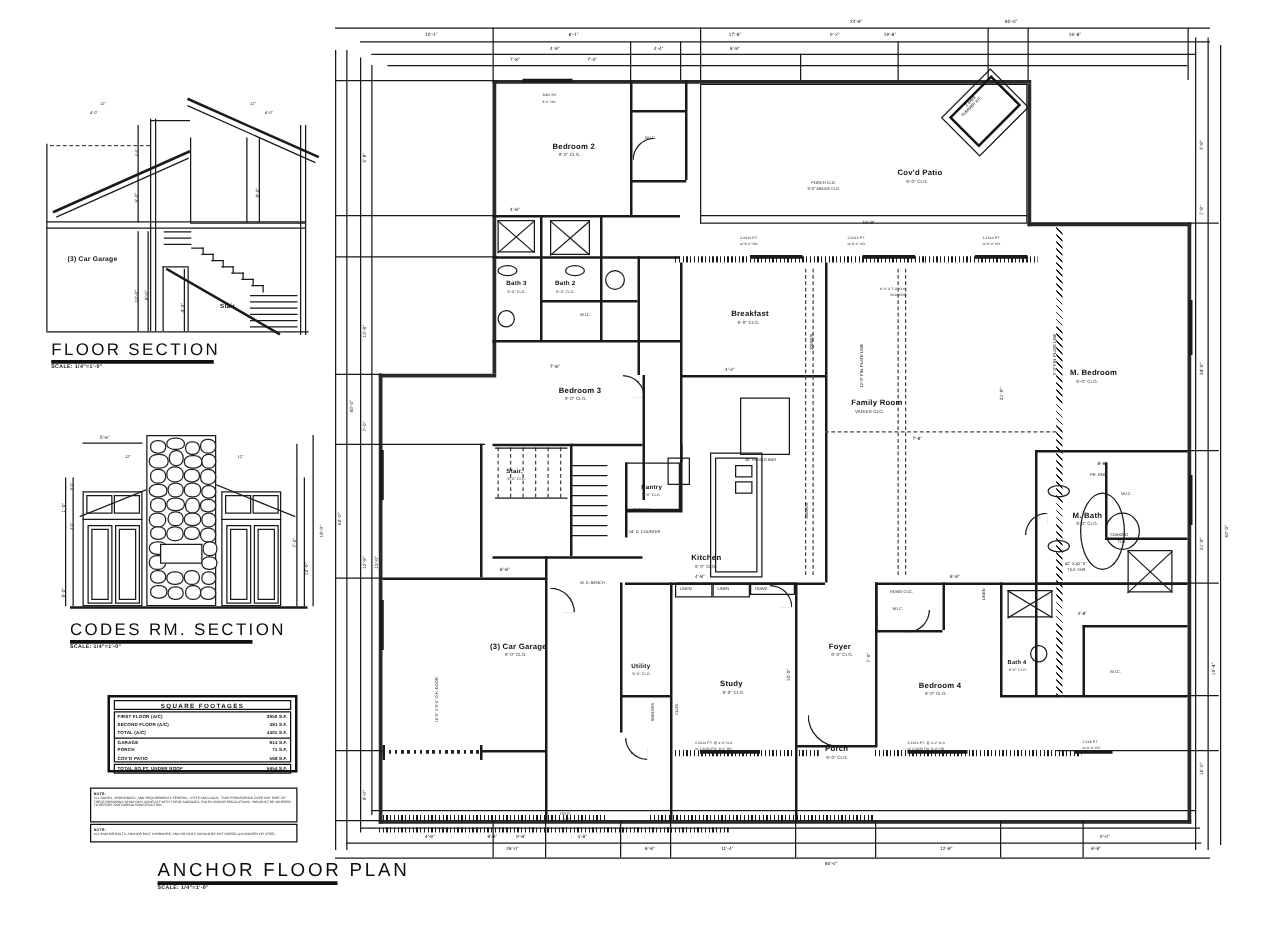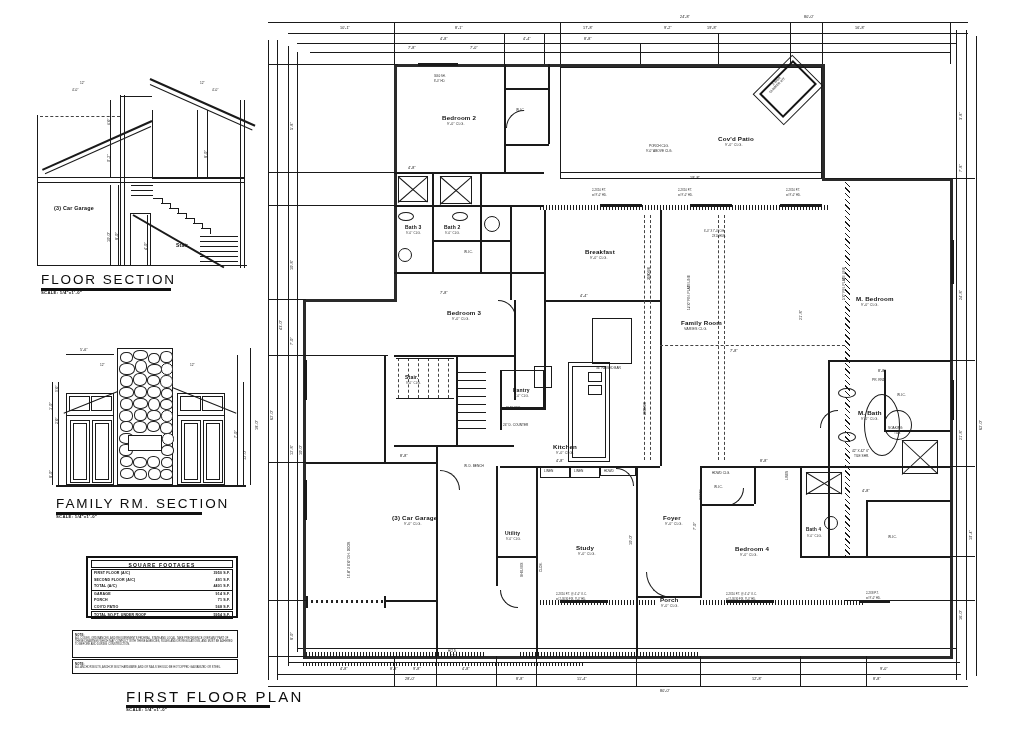--- a/index.html
+++ b/index.html
@@ -227,21 +227,21 @@
     <div class="t tiny" style="left:100px;top:364px;">12"</div>
     <div class="t tiny" style="left:190px;top:364px;">12"</div>
     <div class="t dimv" style="left:50px;top:410px;">1'-0"</div>
     <div class="t dimv" style="left:50px;top:478px;">8'-0"</div>
     <div class="t dimv" style="left:235px;top:438px;">7'-0"</div>
     <div class="t dimv" style="left:244px;top:460px;">12'-0"</div>
     <div class="t dimv" style="left:256px;top:430px;">18'-0"</div>
     <div class="t tinyv" style="left:56px;top:392px;">9'-0"</div>
     <div class="t tinyv" style="left:56px;top:424px;">3'-0"</div>
 
-    <div class="title" style="left:56px;top:496px;">FAMILY RM. SECTION</div>
+    <div class="title" style="left:56px;top:496px;">CODES RM. SECTION</div>
     <div class="ulbar" style="left:56px;top:512px;width:146px;"></div>
     <div class="scale" style="left:56px;top:514px;">SCALE: 1/4"=1'-0"</div>
   </div>
 
   <div id="sqft">
     <div class="hdr">SQUARE FOOTAGES</div>
     <div class="grp" style="left:3px;right:3px;top:11px;height:41px;">
       <div class="r">
         <span class="lb">FIRST FLOOR (A/C)</span>
         <span class="vv">3950 S.F.</span>
@@ -277,21 +277,21 @@
 
   <div class="noteblk" style="left:72px;top:630px;width:166px;height:28px;">
     <div class="nh">NOTE:</div>
     <div class="nb">ALL CODES, ORDINANCES, AND REQUIREMENTS FEDERAL, STATE AND LOCAL.  TAKE PRECEDENCE OVER ANY PART OF THESE DRAWINGS WHICH MAY CONFLICT WITH THESE AGENCIES, RULES AND/OR REGULATIONS, AND MUST BE ADHERED TO BEFORE AND DURING CONSTRUCTION.</div>
   </div>
   <div class="noteblk" style="left:72px;top:659px;width:166px;height:15px;">
     <div class="nh">NOTE:</div>
     <div class="nb">ALL ANCHOR BOLTS, ANCHOR BOLT HARDWARE, AND OR NAILS SHOULD BE HOT DIPPED GALVANIZED OR STEEL.</div>
   </div>
 
-  <div class="title big" style="left:126px;top:688px;">FIRST FLOOR PLAN</div>
+  <div class="title big" style="left:126px;top:688px;">ANCHOR FLOOR PLAN</div>
   <div class="ulbar" style="left:126px;top:705px;width:144px;"></div>
   <div class="scale" style="left:126px;top:707px;">SCALE: 1/4"=1'-0"</div>
 
   <div>
 
     <div class="ln v" style="left:268px;top:40px;height:640px;"></div>
     <div class="ln v" style="left:277px;top:40px;height:640px;"></div>
     <div class="ln v" style="left:288px;top:46px;height:620px;"></div>
     <div class="ln v" style="left:297px;top:52px;height:600px;"></div>
 

